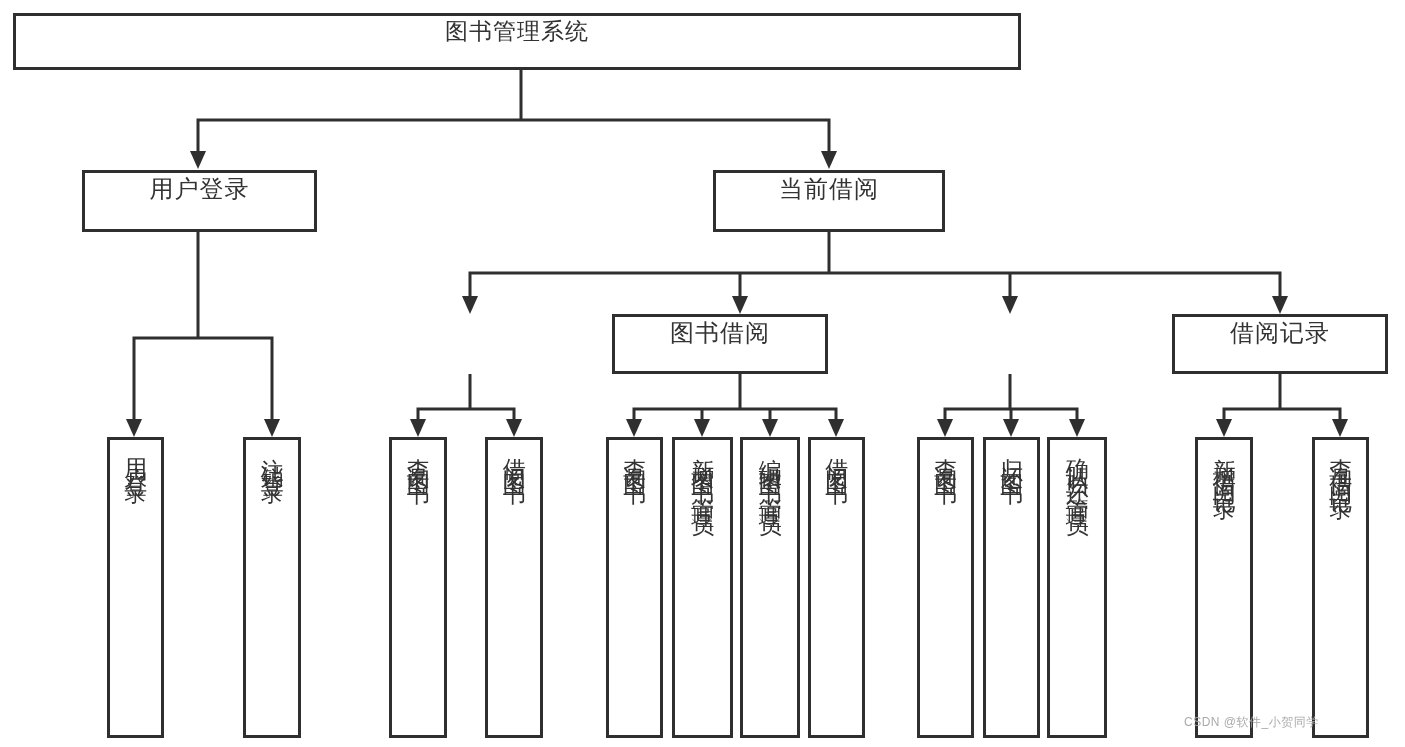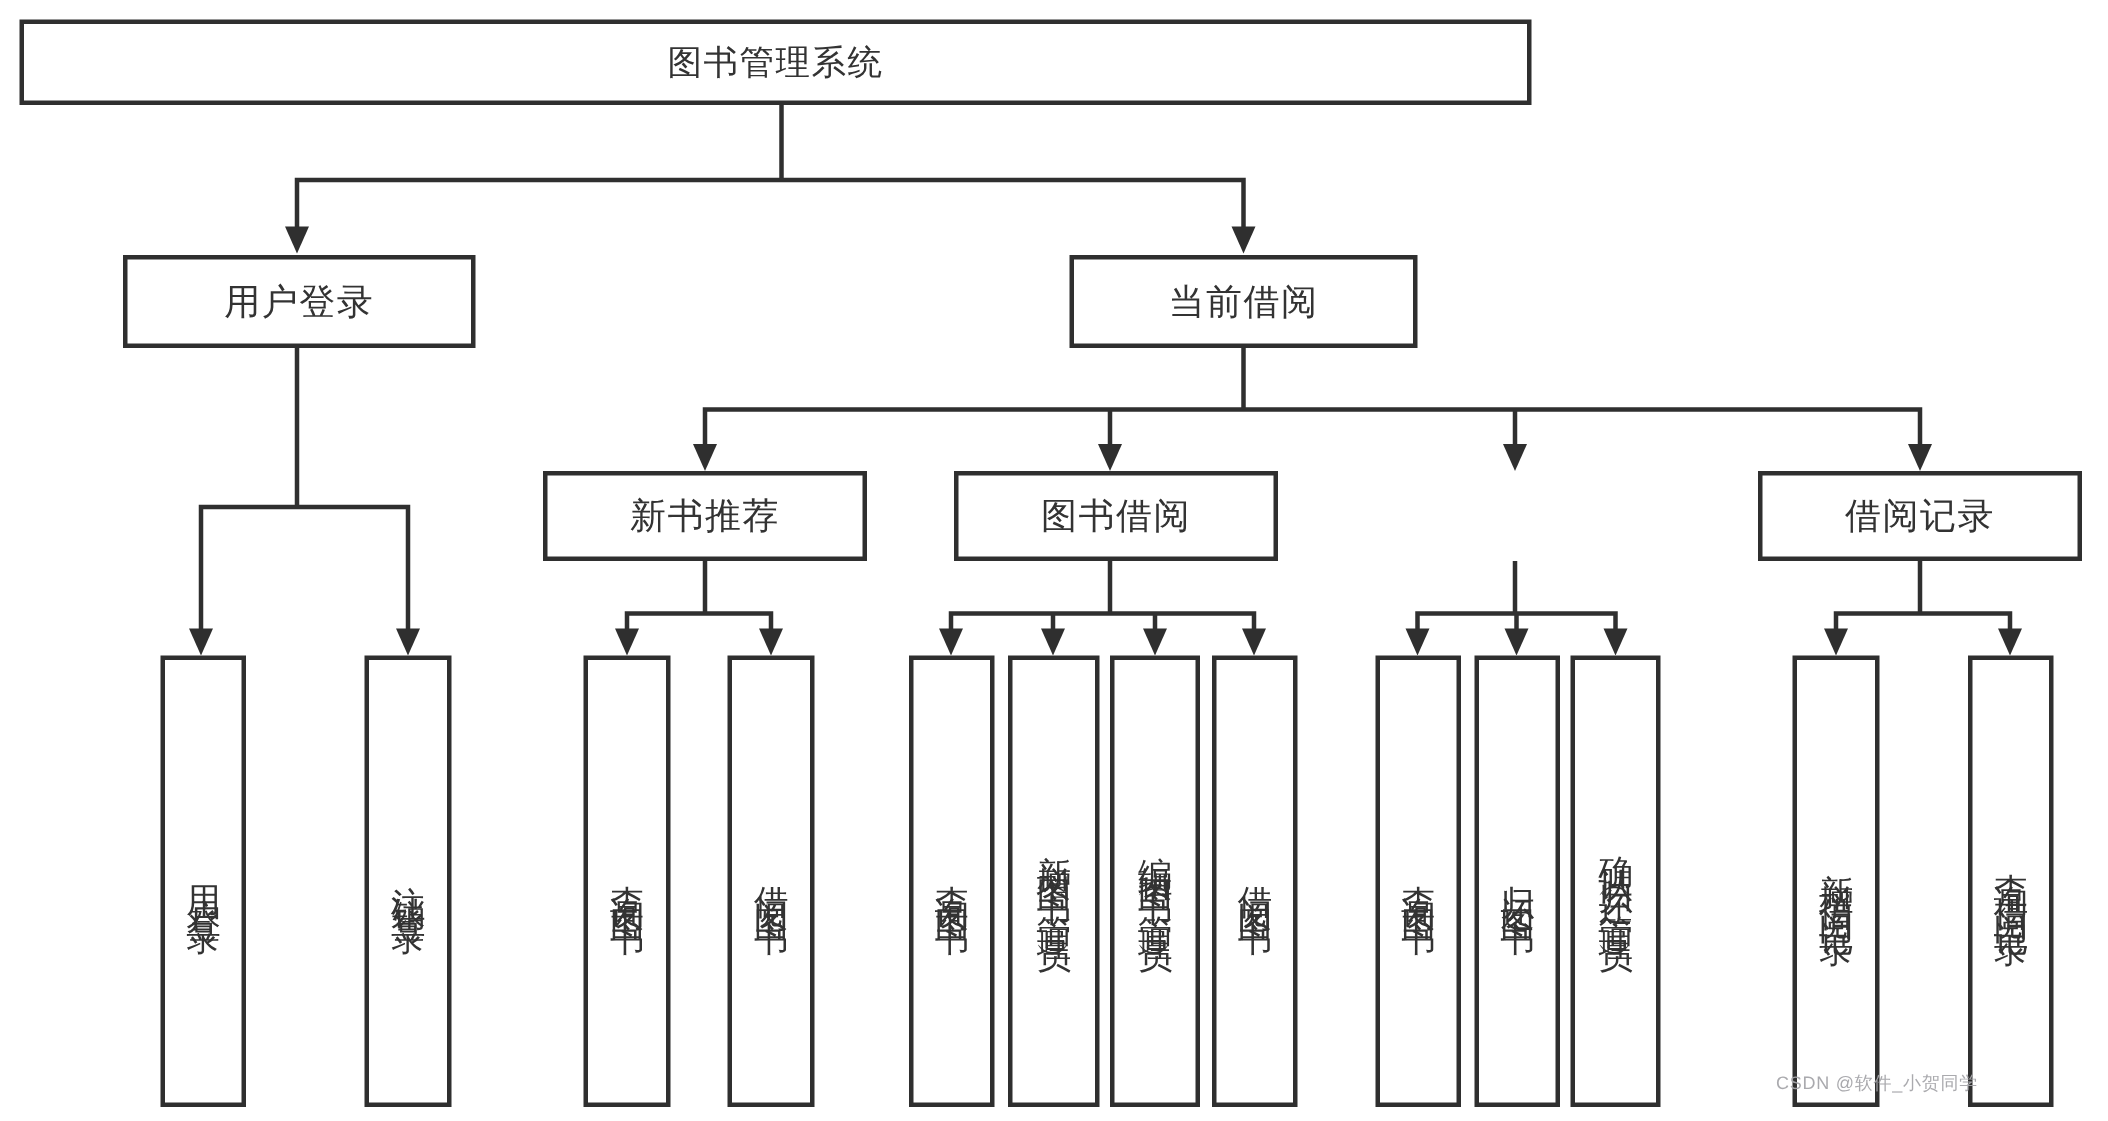--- a/index.html
+++ b/index.html
@@ -20,21 +20,20 @@
     left: 0;
     top: 0;
     z-index: 1;
   }
   .node {
     position: absolute;
     box-sizing: border-box;
     background: #ffffff;
     border: 3px solid #2f2f2f;
     display: flex;
-    align-items: center;
     justify-content: center;
     color: #333333;
     z-index: 2;
   }
   .hlabel {
     font-size: 24px;
     letter-spacing: 1px;
     white-space: nowrap;
   }
   .root-label {
@@ -110,24 +109,21 @@
     <span class="root-label">图书管理系统</span>
   </div>
 
   <div class="node" style="left:82px; top:170px; width:235px; height:62px;">
     <span class="hlabel">用户登录</span>
   </div>
   <div class="node" style="left:713px; top:170px; width:232px; height:62px;">
     <span class="hlabel">当前借阅</span>
   </div>
 
-  <div class="node" style="left:362px; top:314px; width:216px; height:60px;">
-    <span class="hlabel">新书推荐</span>
-  </div>
-  <div class="node" style="left:636px; top:314px; width:216px; height:60px;">
+  <div class="node" style="left:612px; top:314px; width:216px; height:60px;">
     <span class="hlabel">图书借阅</span>
   </div>
   <div class="node" style="left:1172px; top:314px; width:216px; height:60px;">
     <span class="hlabel">借阅记录</span>
   </div>
 
   <div class="node" style="left:107px; top:437px; width:57px; height:301px;">
     <span class="vtext">用户登录</span>
   </div>
   <div class="node" style="left:243px; top:437px; width:58px; height:301px;">

